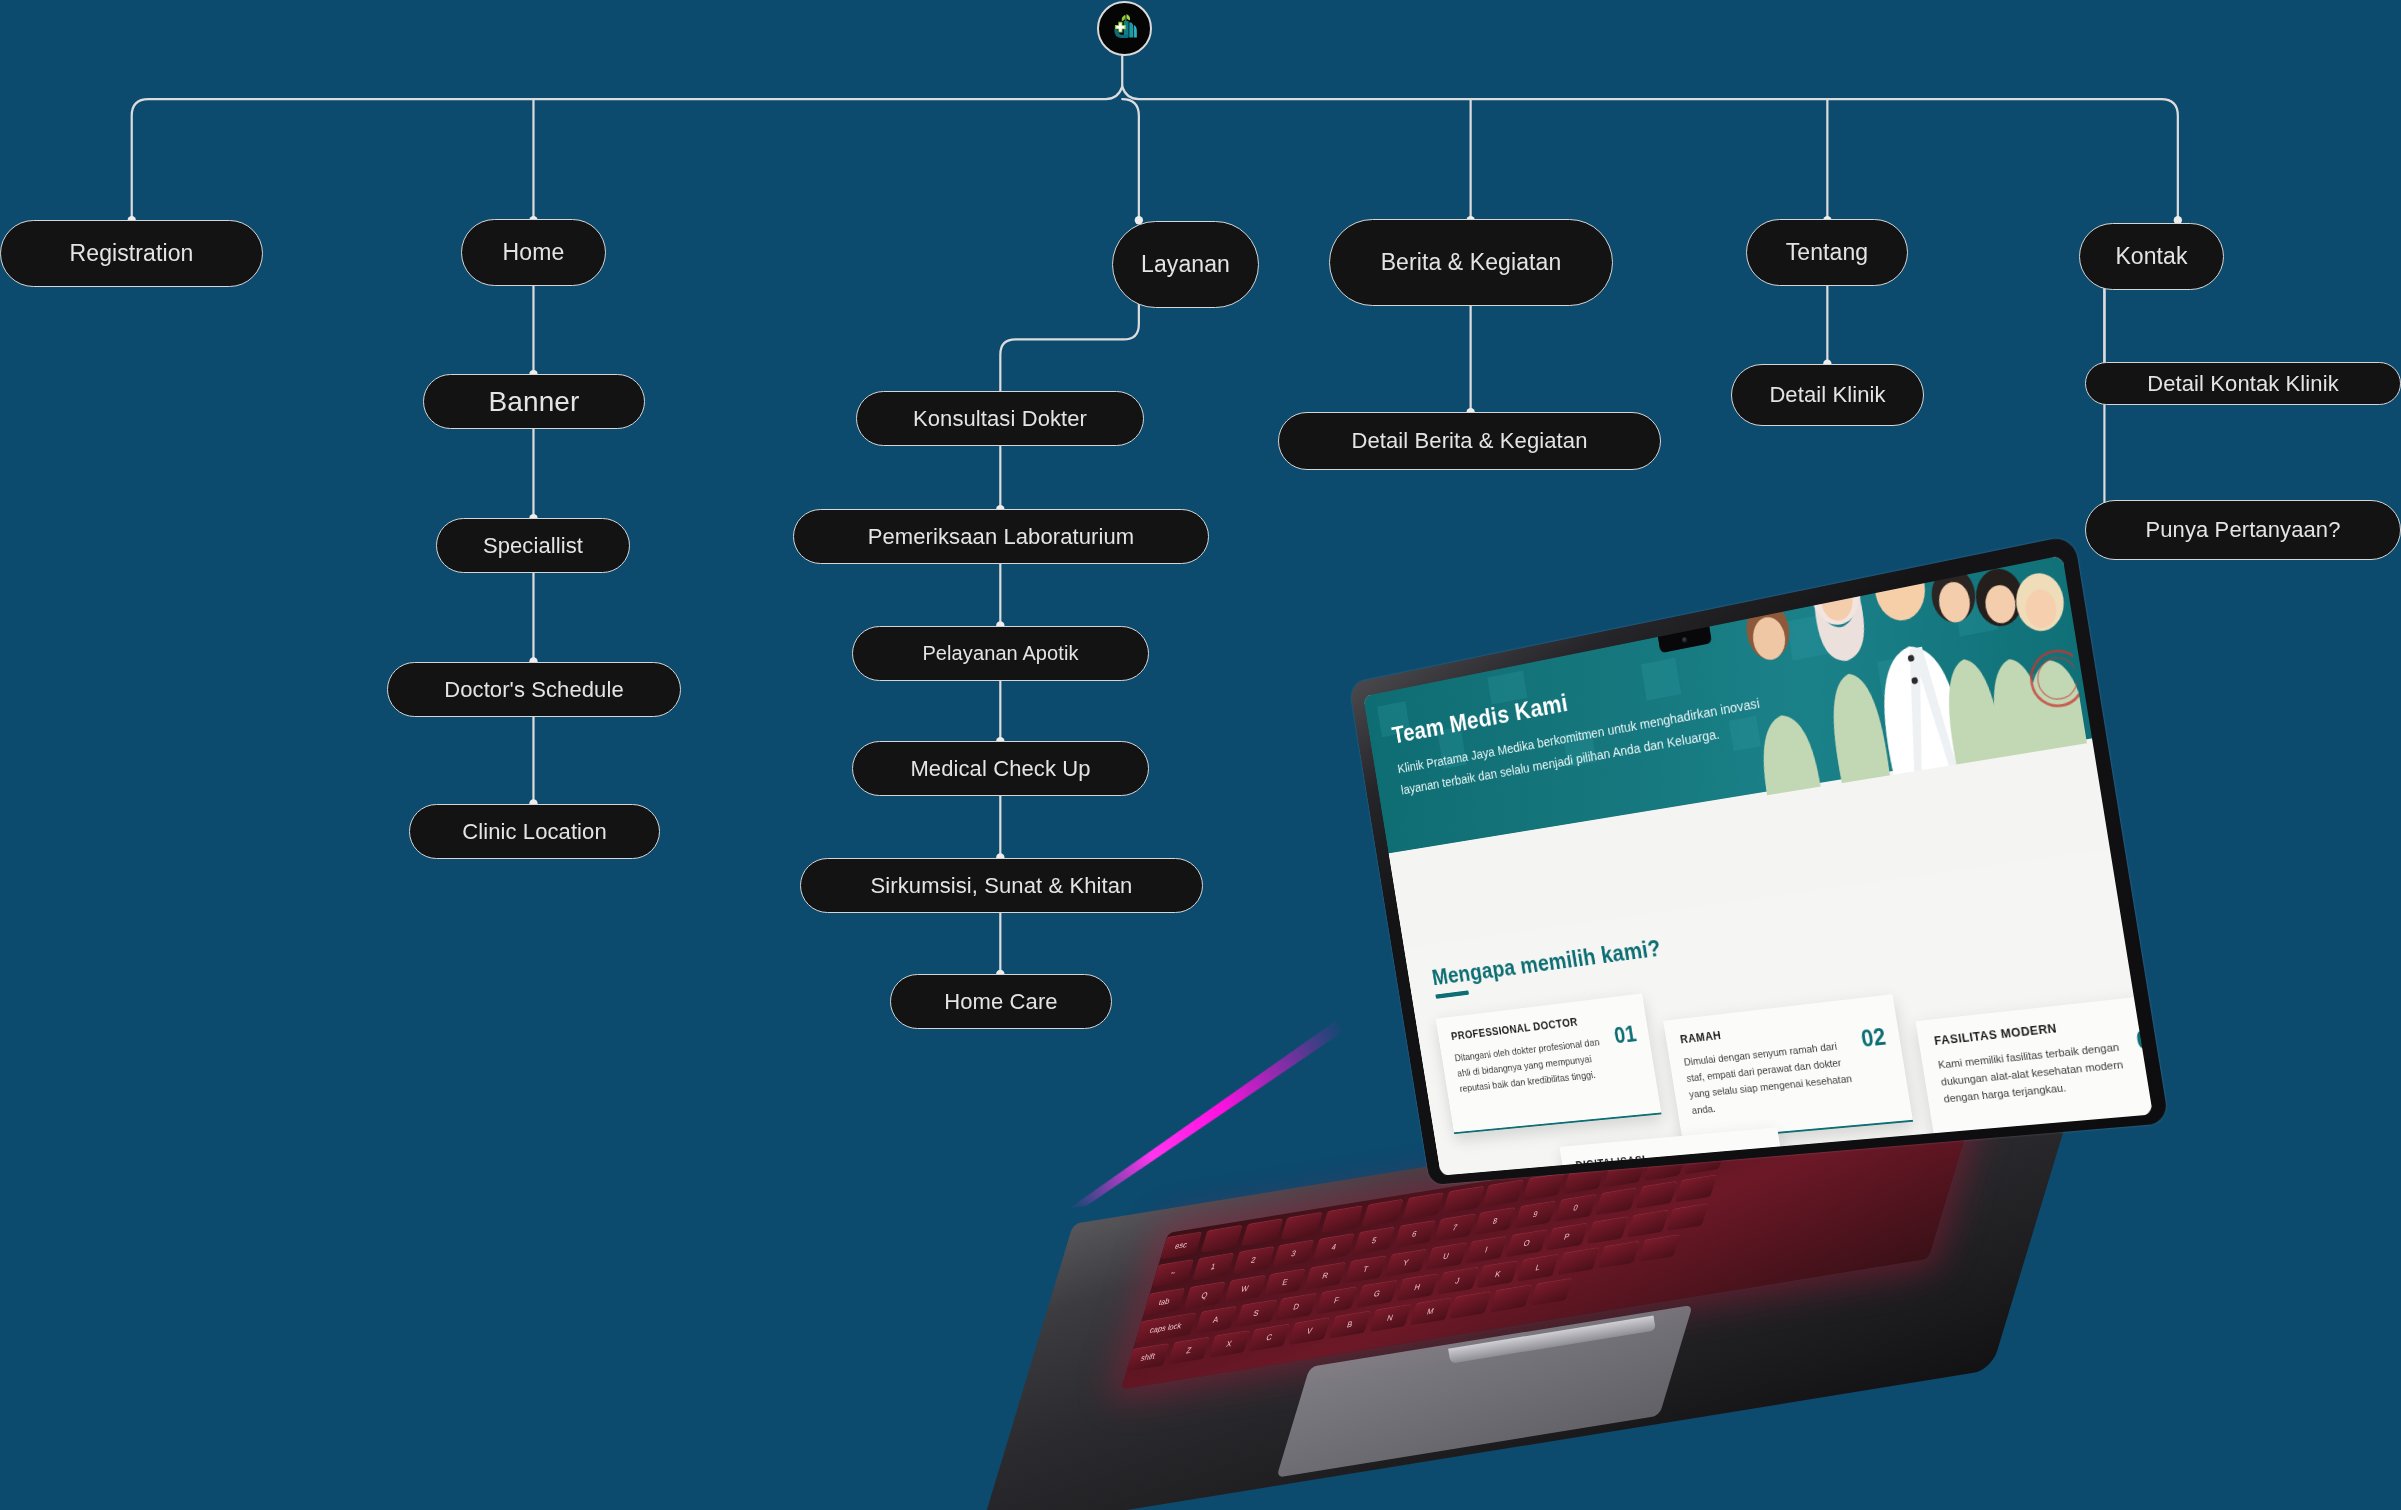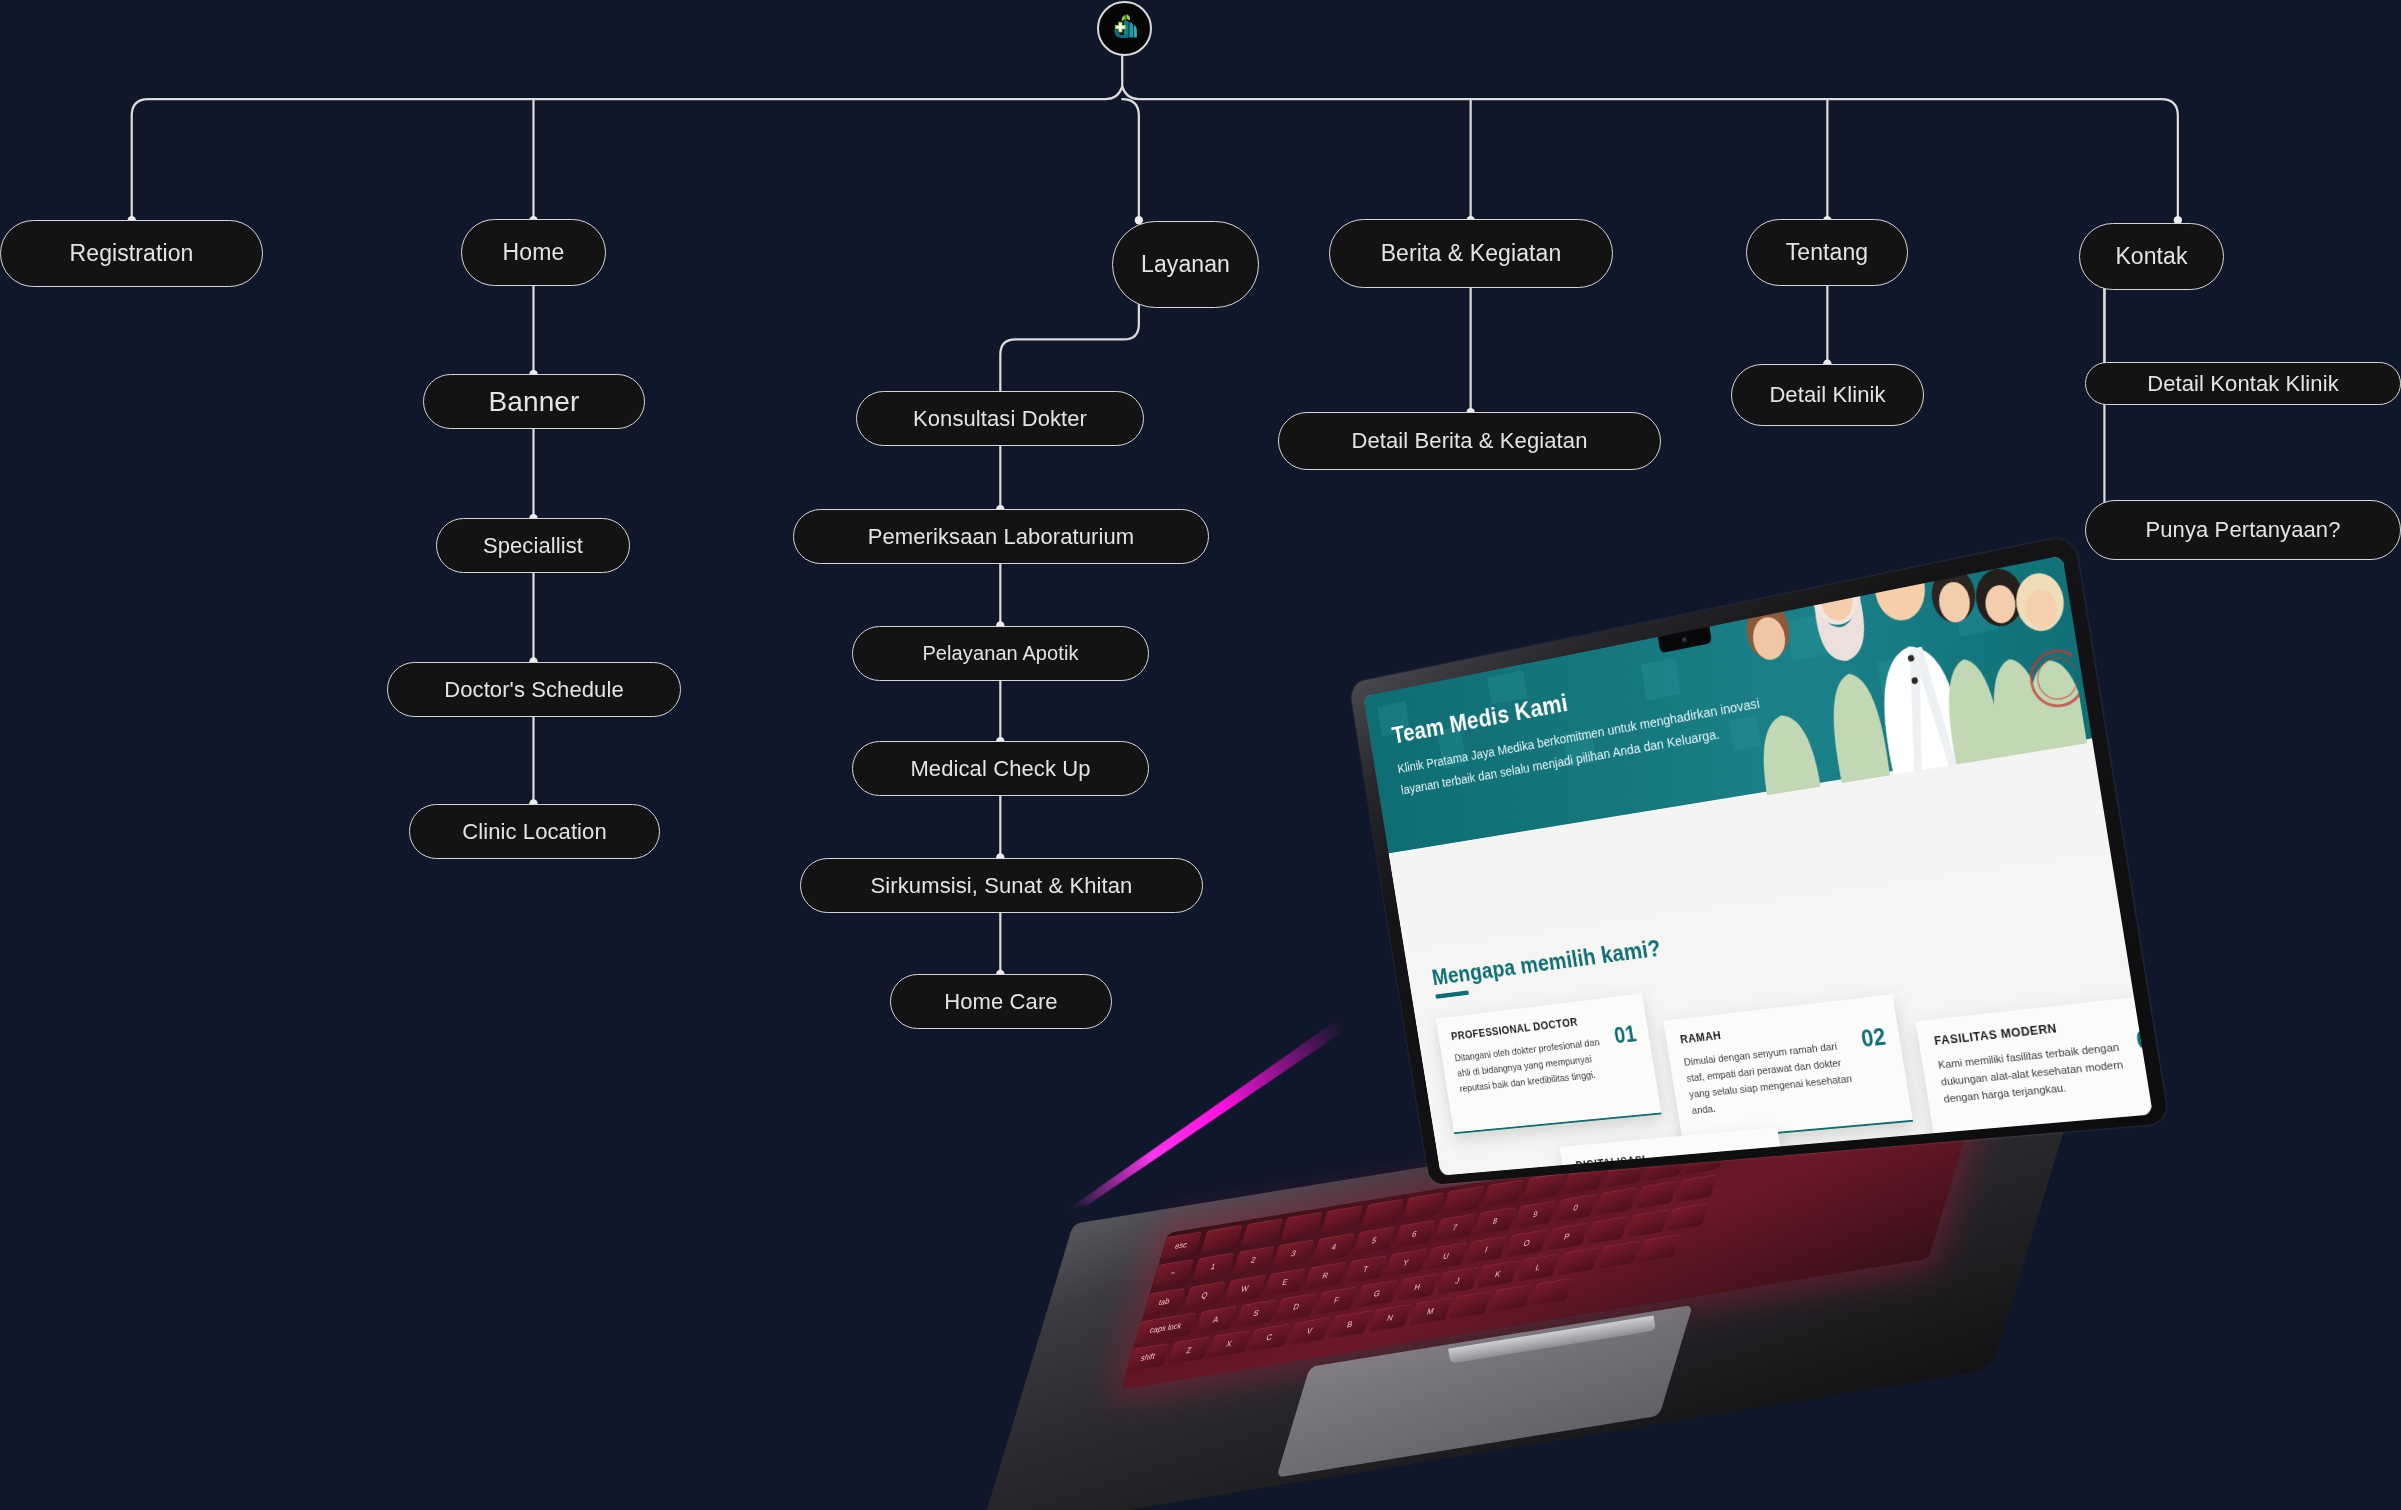--- a/index.html
+++ b/index.html
@@ -1,18 +1,18 @@
 <!DOCTYPE html>
 <html style="font-size:11px"><head>
 <meta charset="utf-8">
 <title>Sitemap Diagram</title>
 <style>
   html,body{margin:0;padding:0;background:#000;}
   body{width:2401px;height:1510px;overflow:hidden;font-family:"Liberation Sans",sans-serif;}
-  #stage{position:relative;width:2401px;height:1510px;background:#0f172a;}
+  #stage{position:relative;width:2401px;height:1510px;background:#0c4a6e;}
 
   
   #edges{position:absolute;inset:0;width:2401px;height:1510px;z-index:2;pointer-events:none;}
 
   
   .node{
     position:absolute;
     box-sizing:border-box;
     background:#131313;
     border:1.4px solid #d6d6d6;
@@ -233,21 +233,21 @@
   </div>
 
   <div class="node" style="left:461px;top:219px;width:145px;height:67px;font-size:23px;">
     <span class="node-lbl">Home</span>
   </div>
 
   <div class="node" style="left:1112px;top:221px;width:147px;height:87px;font-size:23px;">
     <span class="node-lbl">Layanan</span>
   </div>
 
-  <div class="node" style="left:1329px;top:219px;width:284px;height:69px;font-size:23px;justify-content:center;">
+  <div class="node" style="left:1329px;top:219px;width:284px;height:87px;font-size:23px;justify-content:center;">
     <span class="node-lbl">Berita &amp; Kegiatan</span>
   </div>
 
   <div class="node" style="left:1746px;top:219px;width:162px;height:67px;font-size:23px;">
     <span class="node-lbl">Tentang</span>
   </div>
 
   <div class="node" style="left:2079px;top:223px;width:145px;height:67px;font-size:23px;">
     <span class="node-lbl">Kontak</span>
   </div>

